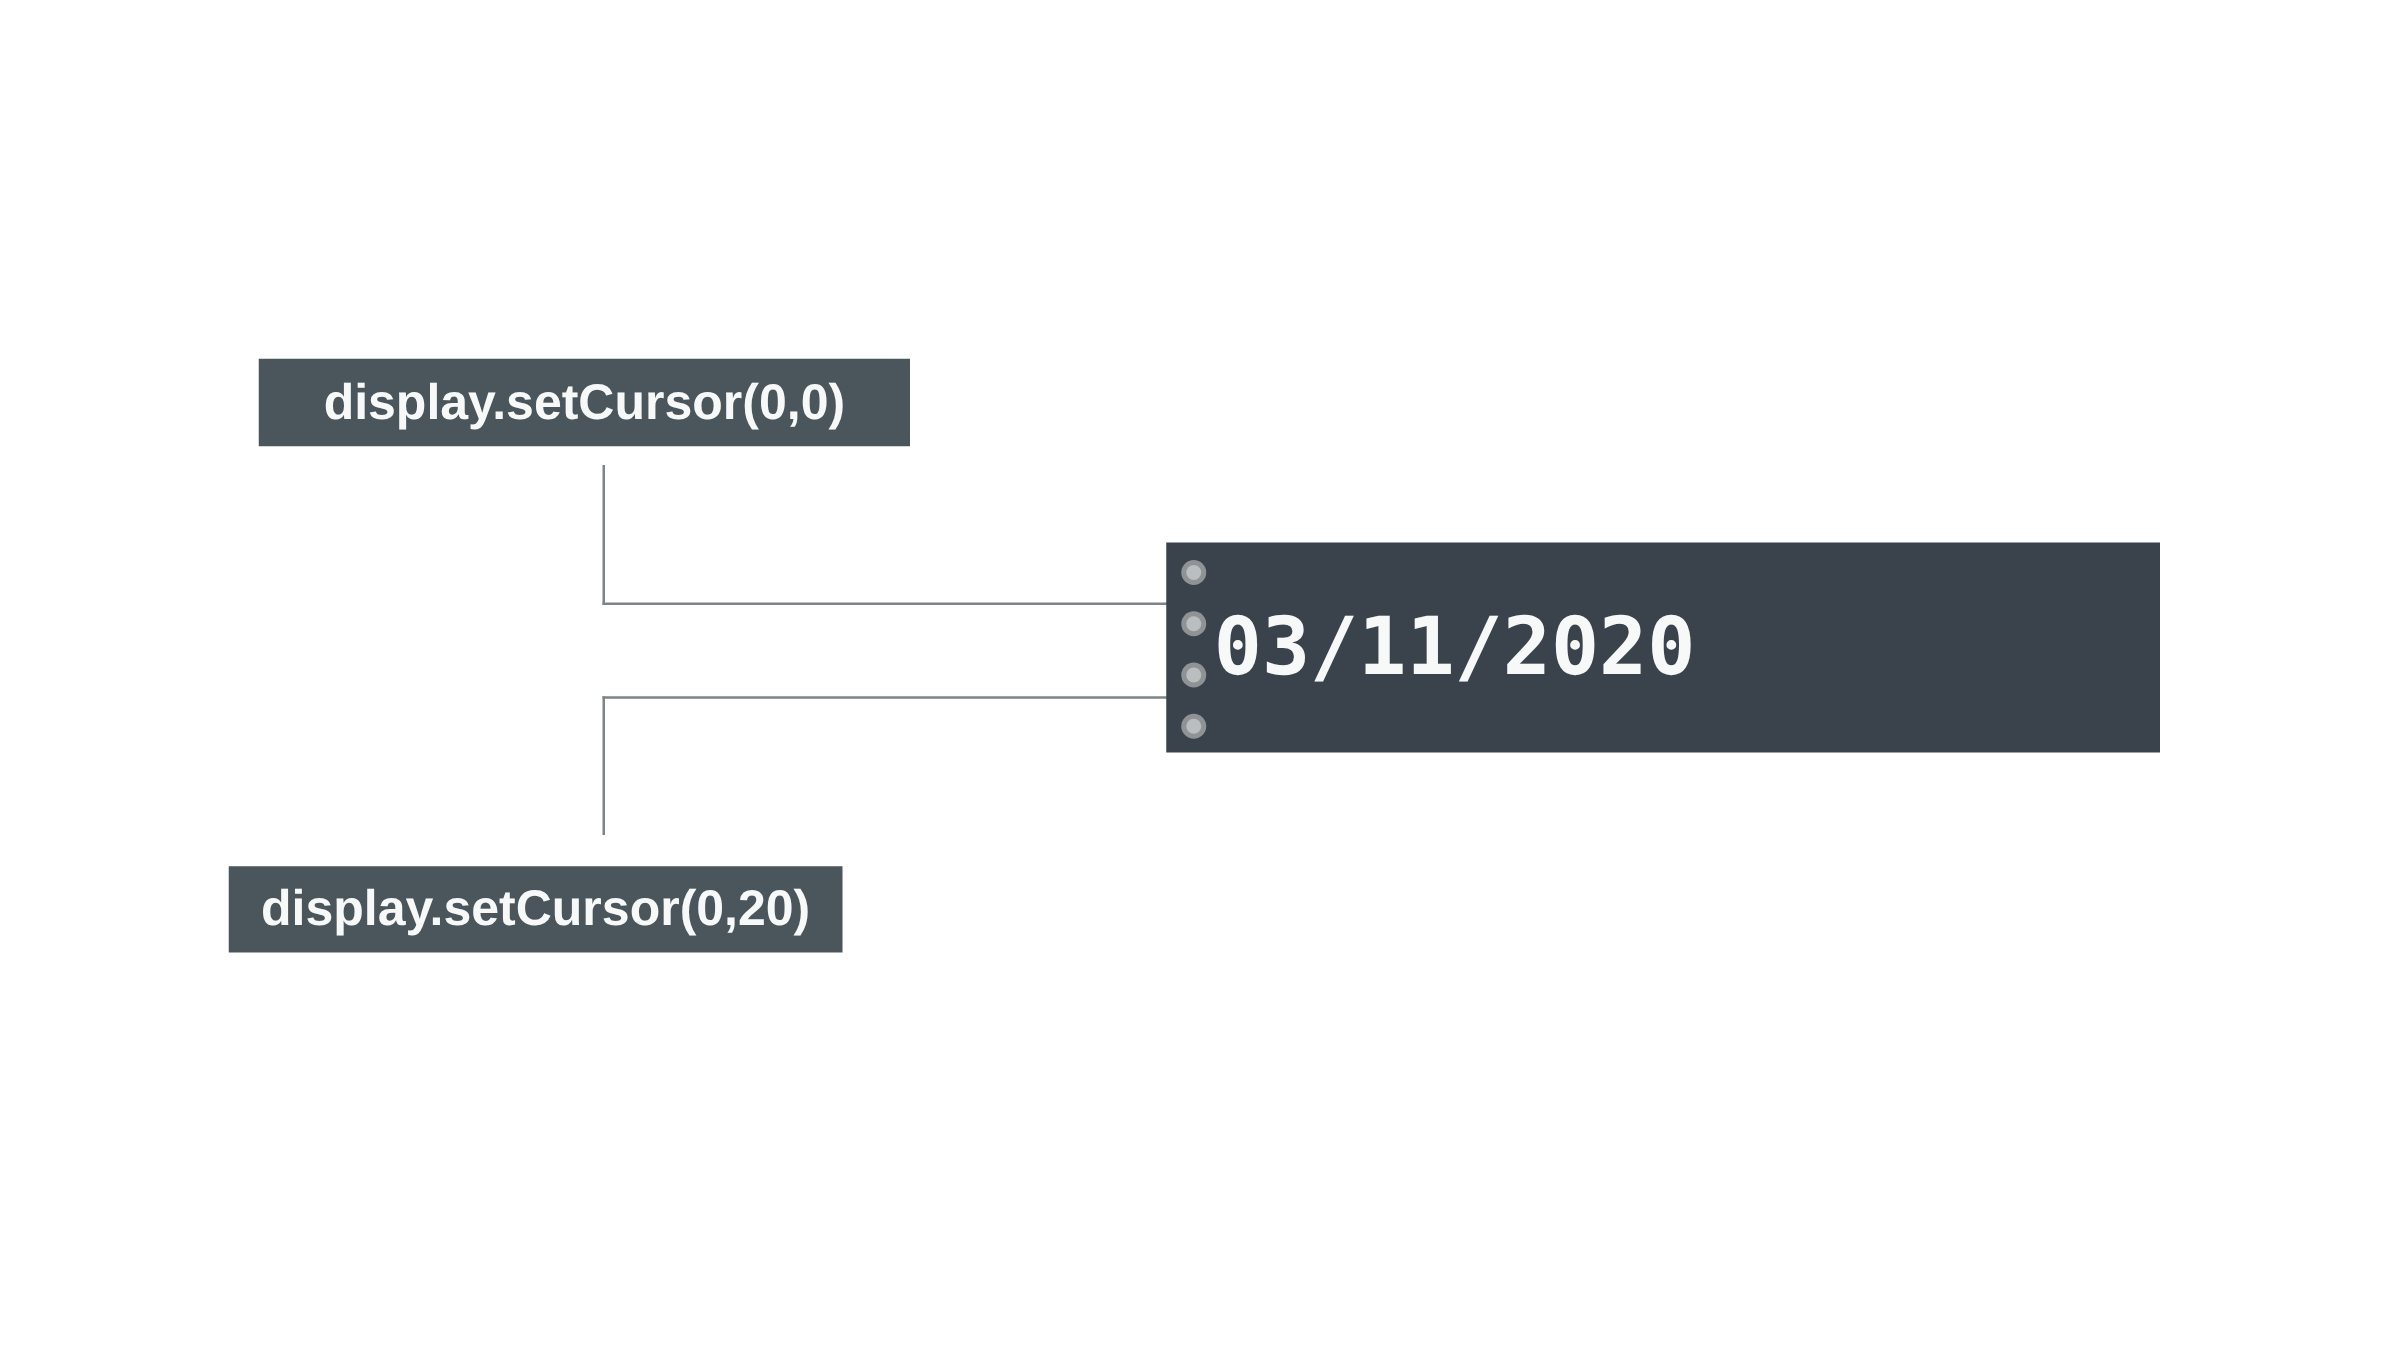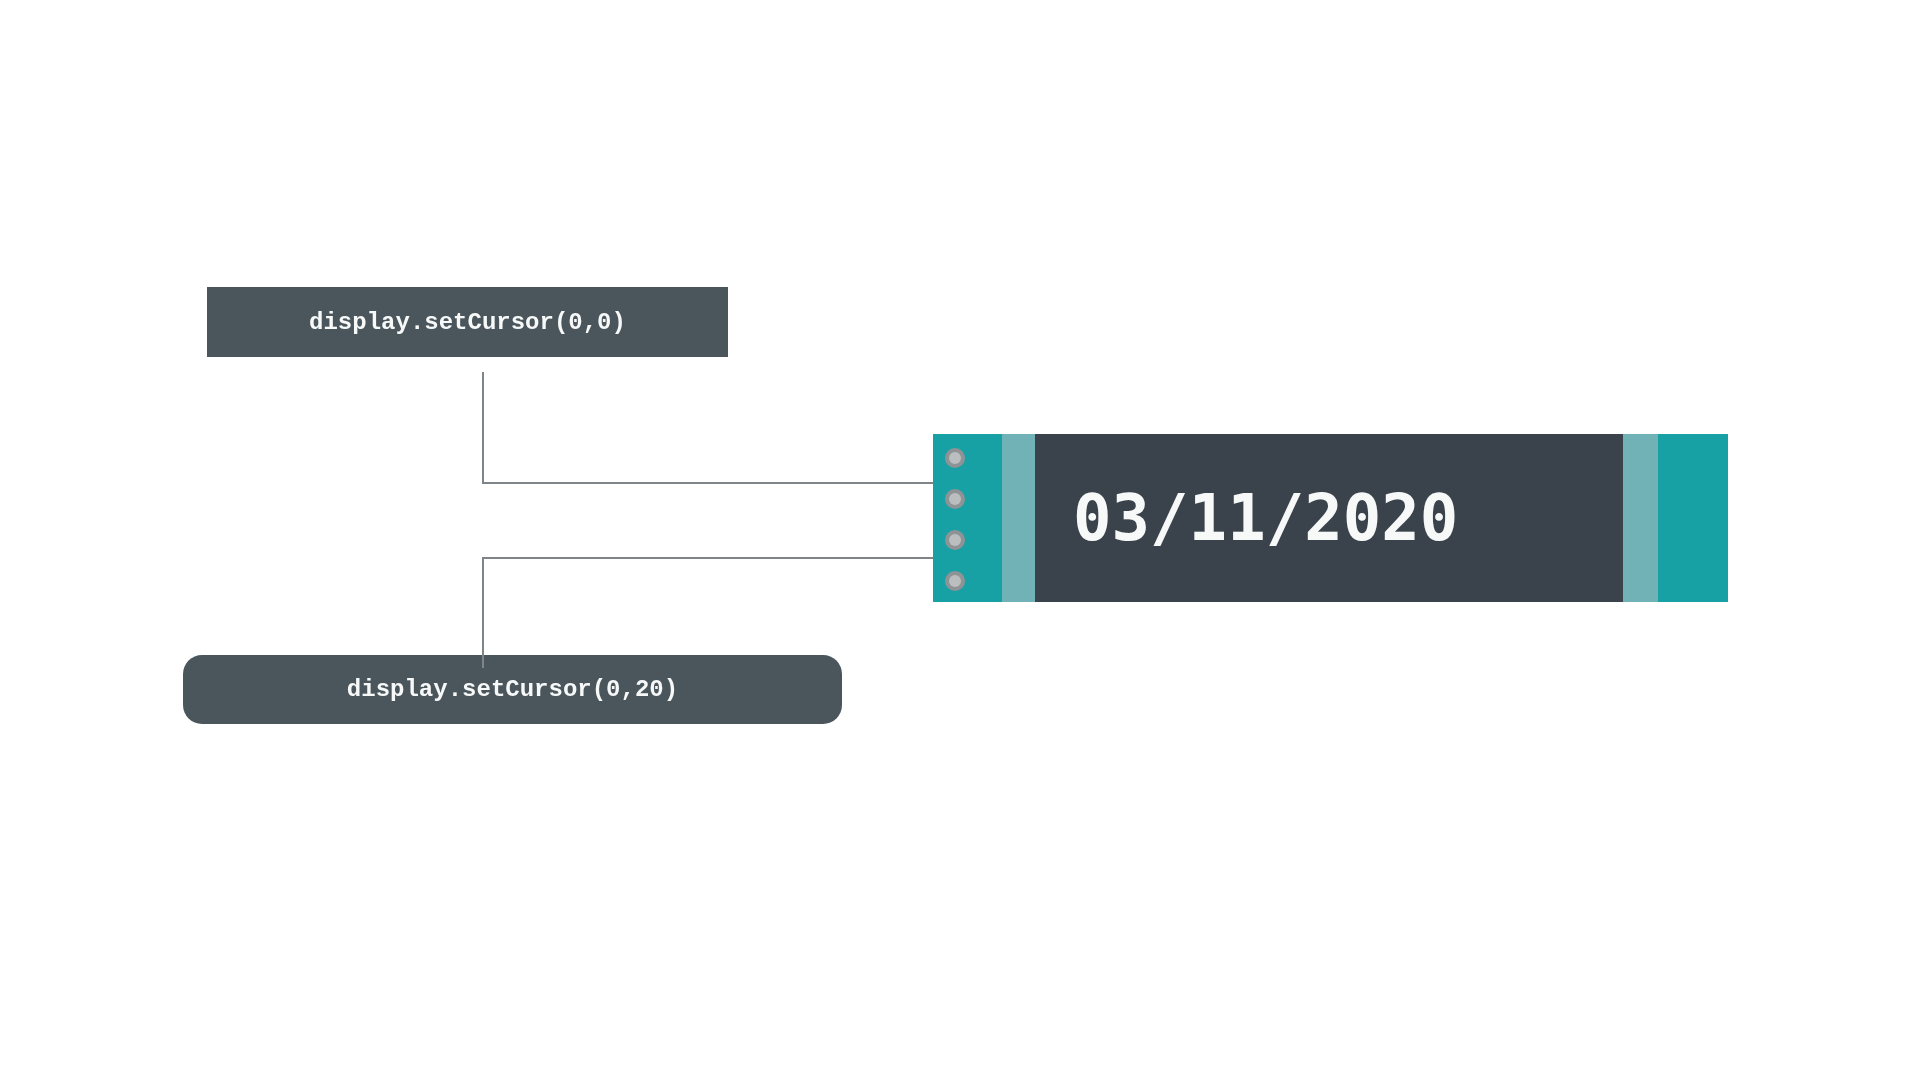--- a/index.html
+++ b/index.html
@@ -17,40 +17,40 @@
     font-family:"Liberation Sans", sans-serif;}
   .canvas{position:relative;width:1920px;height:1080px;background:#ffffff;}
 
   
   .code-label{
     position:absolute;
     background:var(--label-bg);
     display:flex;align-items:center;justify-content:center;
   }
   .code-label span{
-    font-family:Liberation Mono, monospace;
+    font-family:Liberation Sans, sans-serif;
     font-weight:bold;
-    font-size:24px;
+    font-size:40px;
     color:var(--text);
     white-space:pre;
   }
   .label-top{left:207px;top:287px;width:521px;height:70px;}
-  .label-bottom{left:183px;top:655px;width:659px;height:69px;border-radius:19px;}
+  .label-bottom{left:183px;top:693px;width:491px;height:69px;}
 
   
   .cline{position:absolute;background:var(--line);}
   .l-top-v{left:482px;top:372px;width:2px;height:112px;}
   .l-top-h{left:482px;top:482px;width:578px;height:2px;}
   .l-bot-h{left:482px;top:557px;width:578px;height:2px;}
   .l-bot-v{left:482px;top:557px;width:2px;height:111px;}
 
   
   .module{
     position:absolute;left:933px;top:434px;width:795px;height:168px;
-    display:flex;
+    display:flex;flex-direction:column;
   }
   .pcb-edge{background:var(--teal);position:relative;}
   .pcb-edge.left{width:69px;}
   .pcb-edge.right{width:70px;}
   .bezel-strip{background:var(--teal-light);}
   .bezel-strip.left{width:33px;}
   .bezel-strip.right{width:35px;}
   .screen{
     flex:1;background:var(--screen-bg);
     display:flex;flex-direction:column;justify-content:center;

